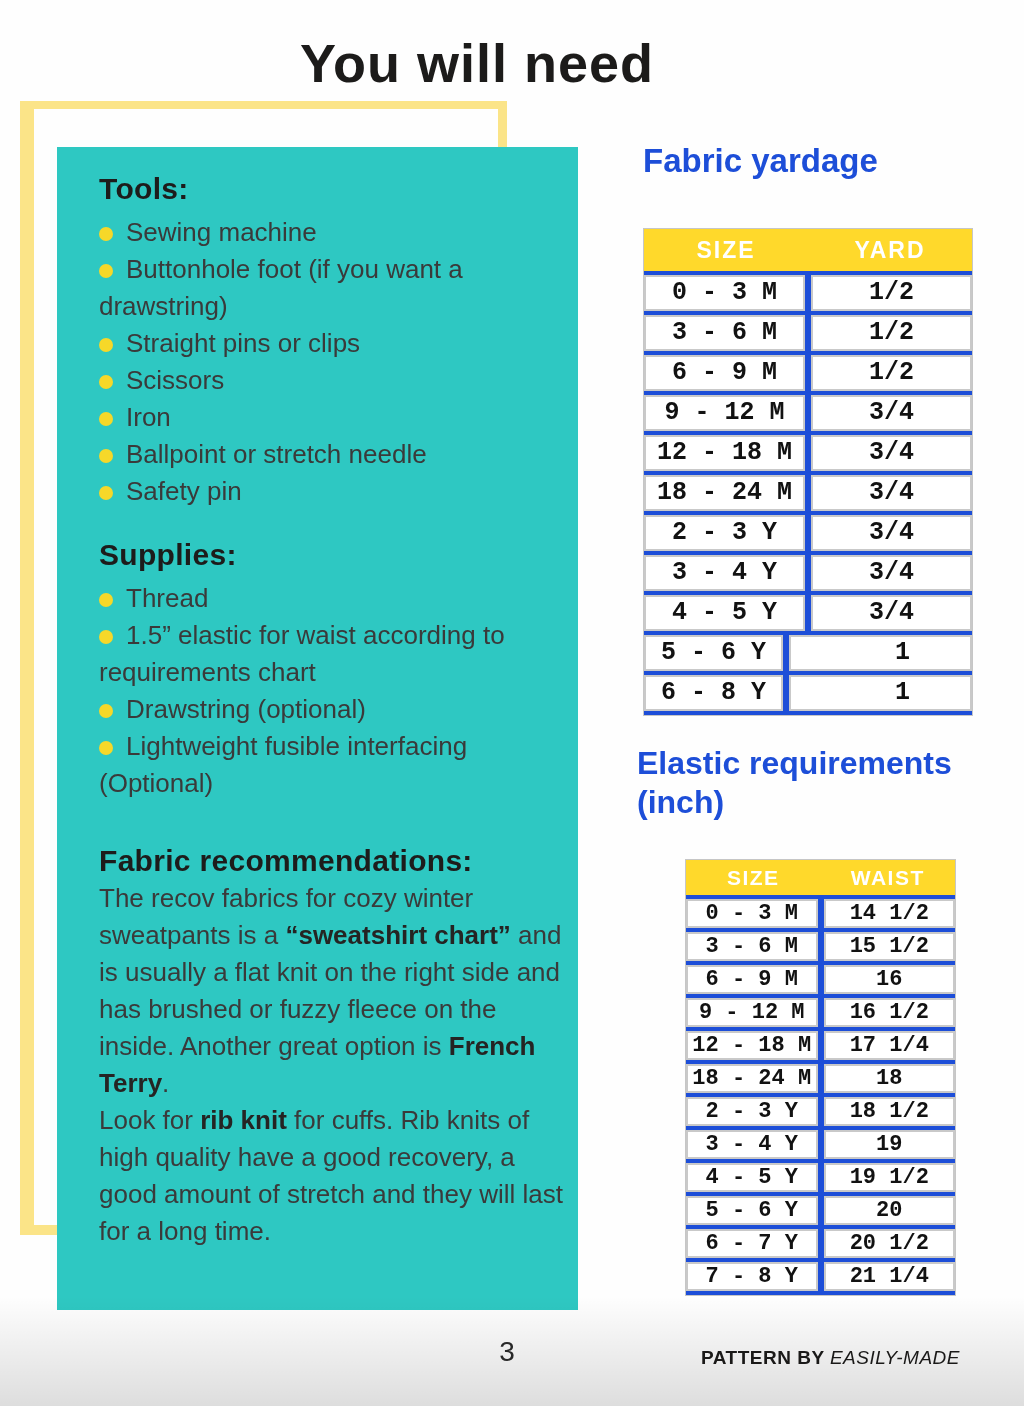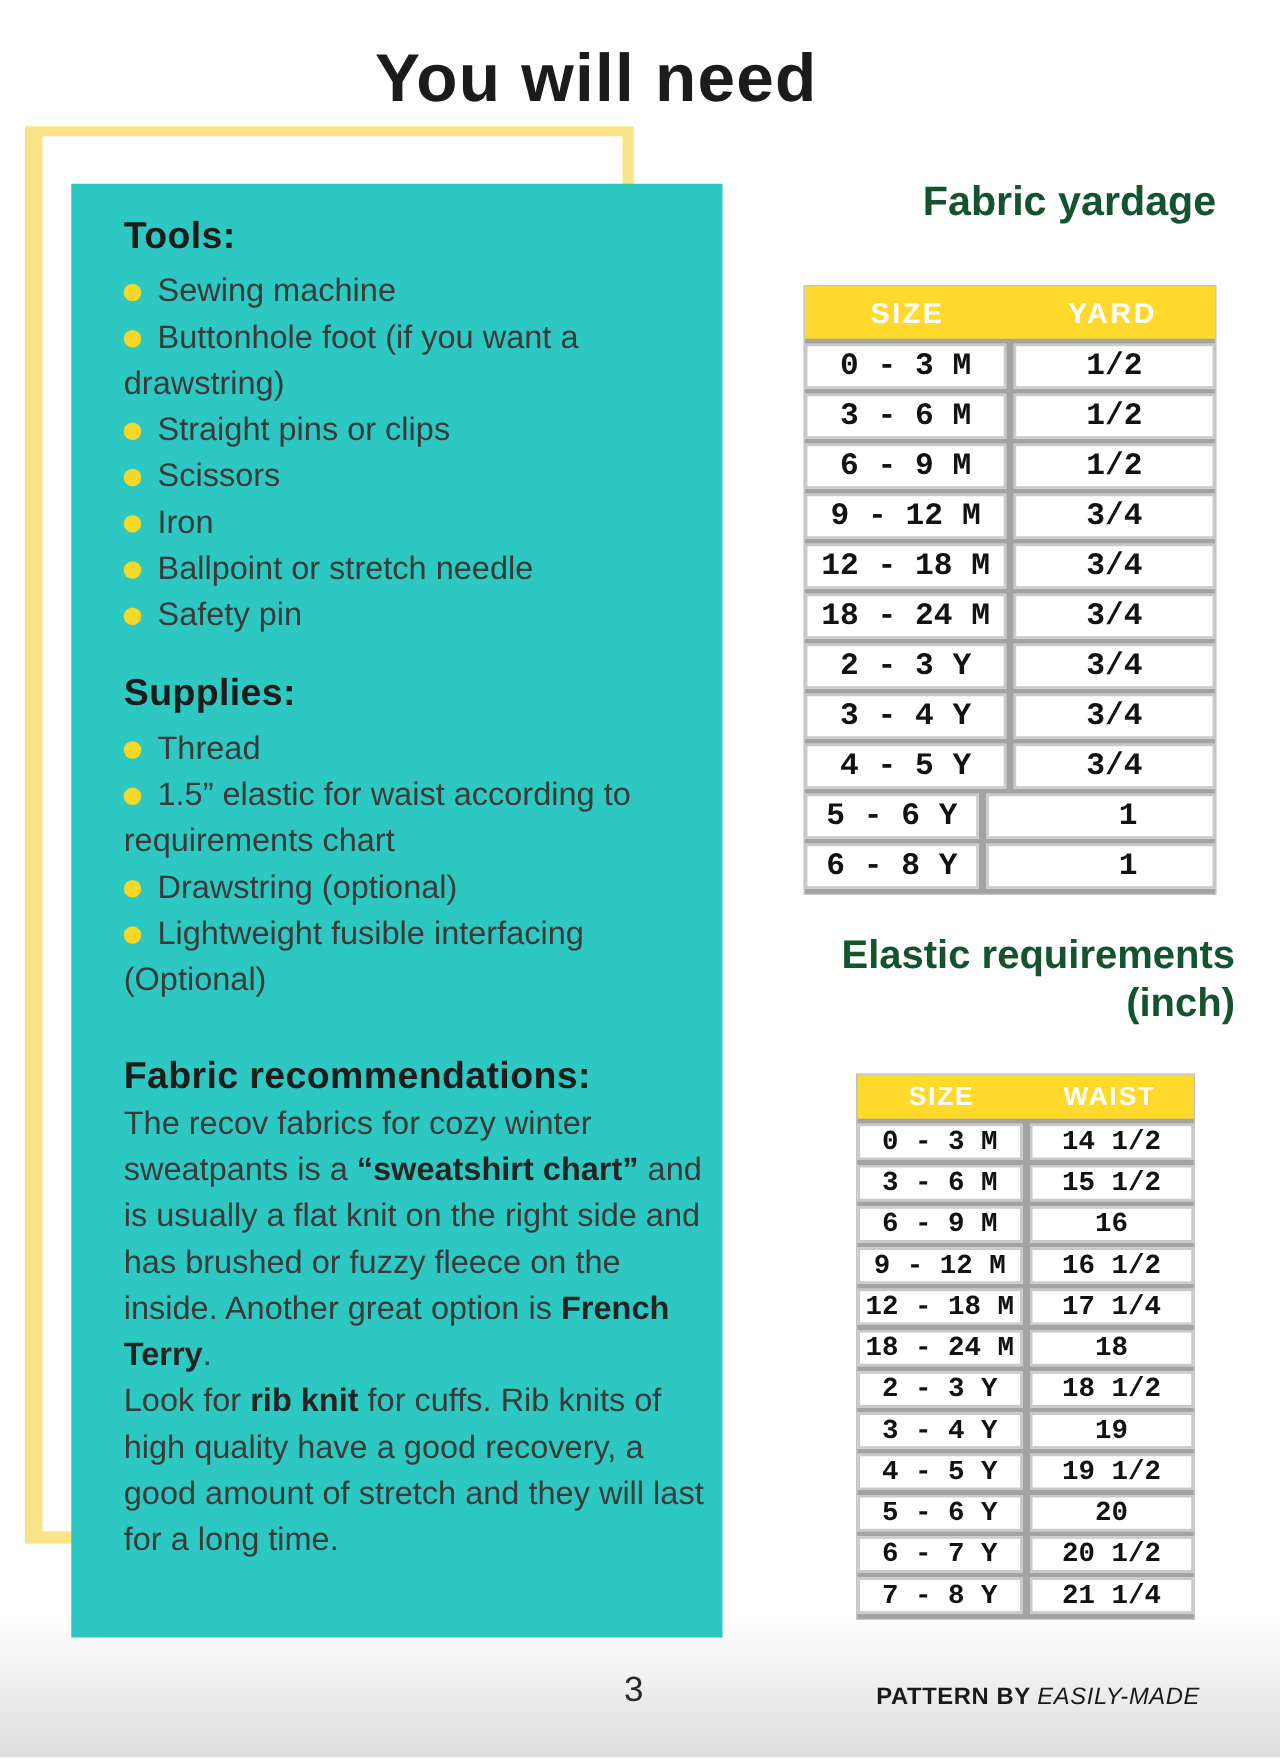--- a/index.html
+++ b/index.html
@@ -33,28 +33,28 @@
   .mt-fabric  { margin-top:42px; margin-bottom:2px; }
   .li { font-size:26px; line-height:37px; color:#3a3a3a; }
   .dot {
     display:inline-block; width:14px; height:14px; border-radius:50%;
     background:#f6d829; margin-right:13px;
   }
   .para { font-size:26px; line-height:37px; margin:0; color:#3a3a3a; }
   .para .b { font-weight:bold; color:#252423; }
   
   .table-title {
-    position:absolute; margin:0; text-align:right; font-weight:bold;
-    color:#14532d;
+    position:absolute; margin:0; text-align:left; font-weight:bold;
+    color:#1d4ed8;
   }
   .t1-title { left:643px; top:142px; width:330px; font-size:33px; }
   .t2-title { left:637px; top:744px; width:351px; font-size:32px; line-height:39px; }
   .dtable {
     position:absolute; box-sizing:border-box; border:1px solid #c6c6c6;
-    background:#a3a3a3;
+    background:#1d4ed8;
   }
   .yardage { left:643px; top:228px; width:330px; }
   .elastic { left:685px; top:859px; width:271px; }
   .thead { display:flex; background:#ffd92b; align-items:center; }
   .yardage .thead { height:42px; }
   .elastic .thead { height:35px; }
   .thead span {
     flex:1; text-align:center; color:#ffffff; font-weight:bold;
   }
   .yardage .thead span { font-size:23px; letter-spacing:2px; }

